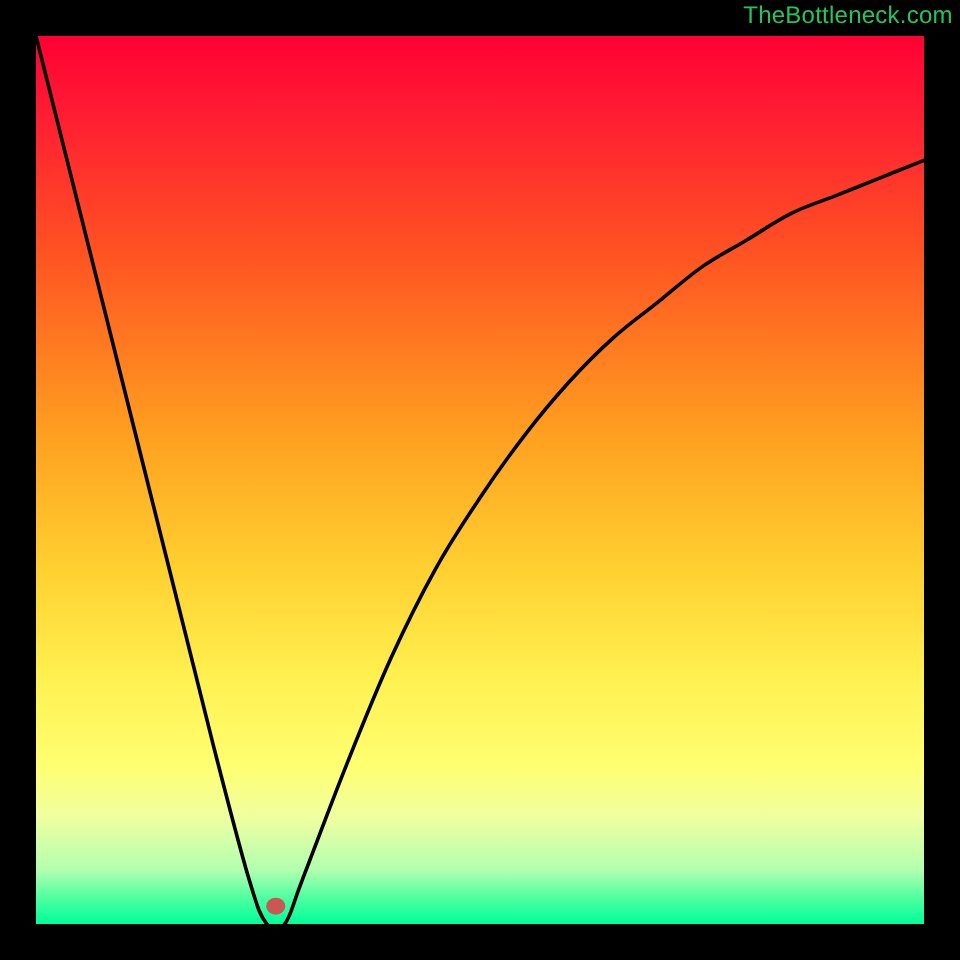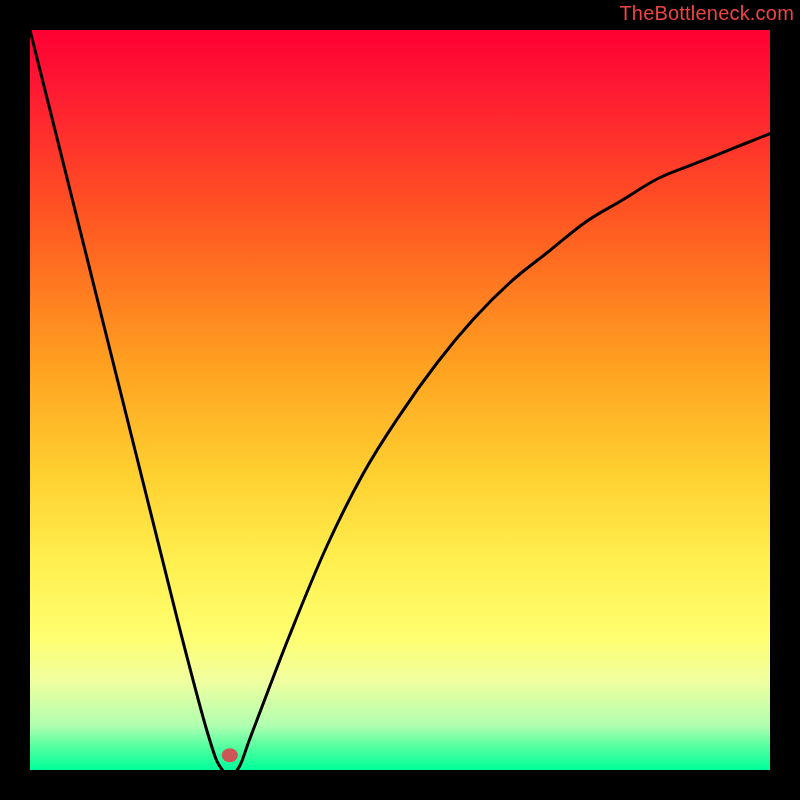--- a/index.html
+++ b/index.html
@@ -13,21 +13,21 @@
   }
   .container {
     position: relative;
     width: 800px;
     height: 800px;
   }
   .watermark {
     position: absolute;
     top: 2px;
     right: 6px;
-    color: #ef4444;
+    color: #22c55e;
     font-size: 20px;
     font-weight: 500;
     letter-spacing: 0.2px;
     z-index: 10;
   }
   .plot-area {
     position: absolute;
     left: 30px;
     top: 30px;
     width: 740px;

